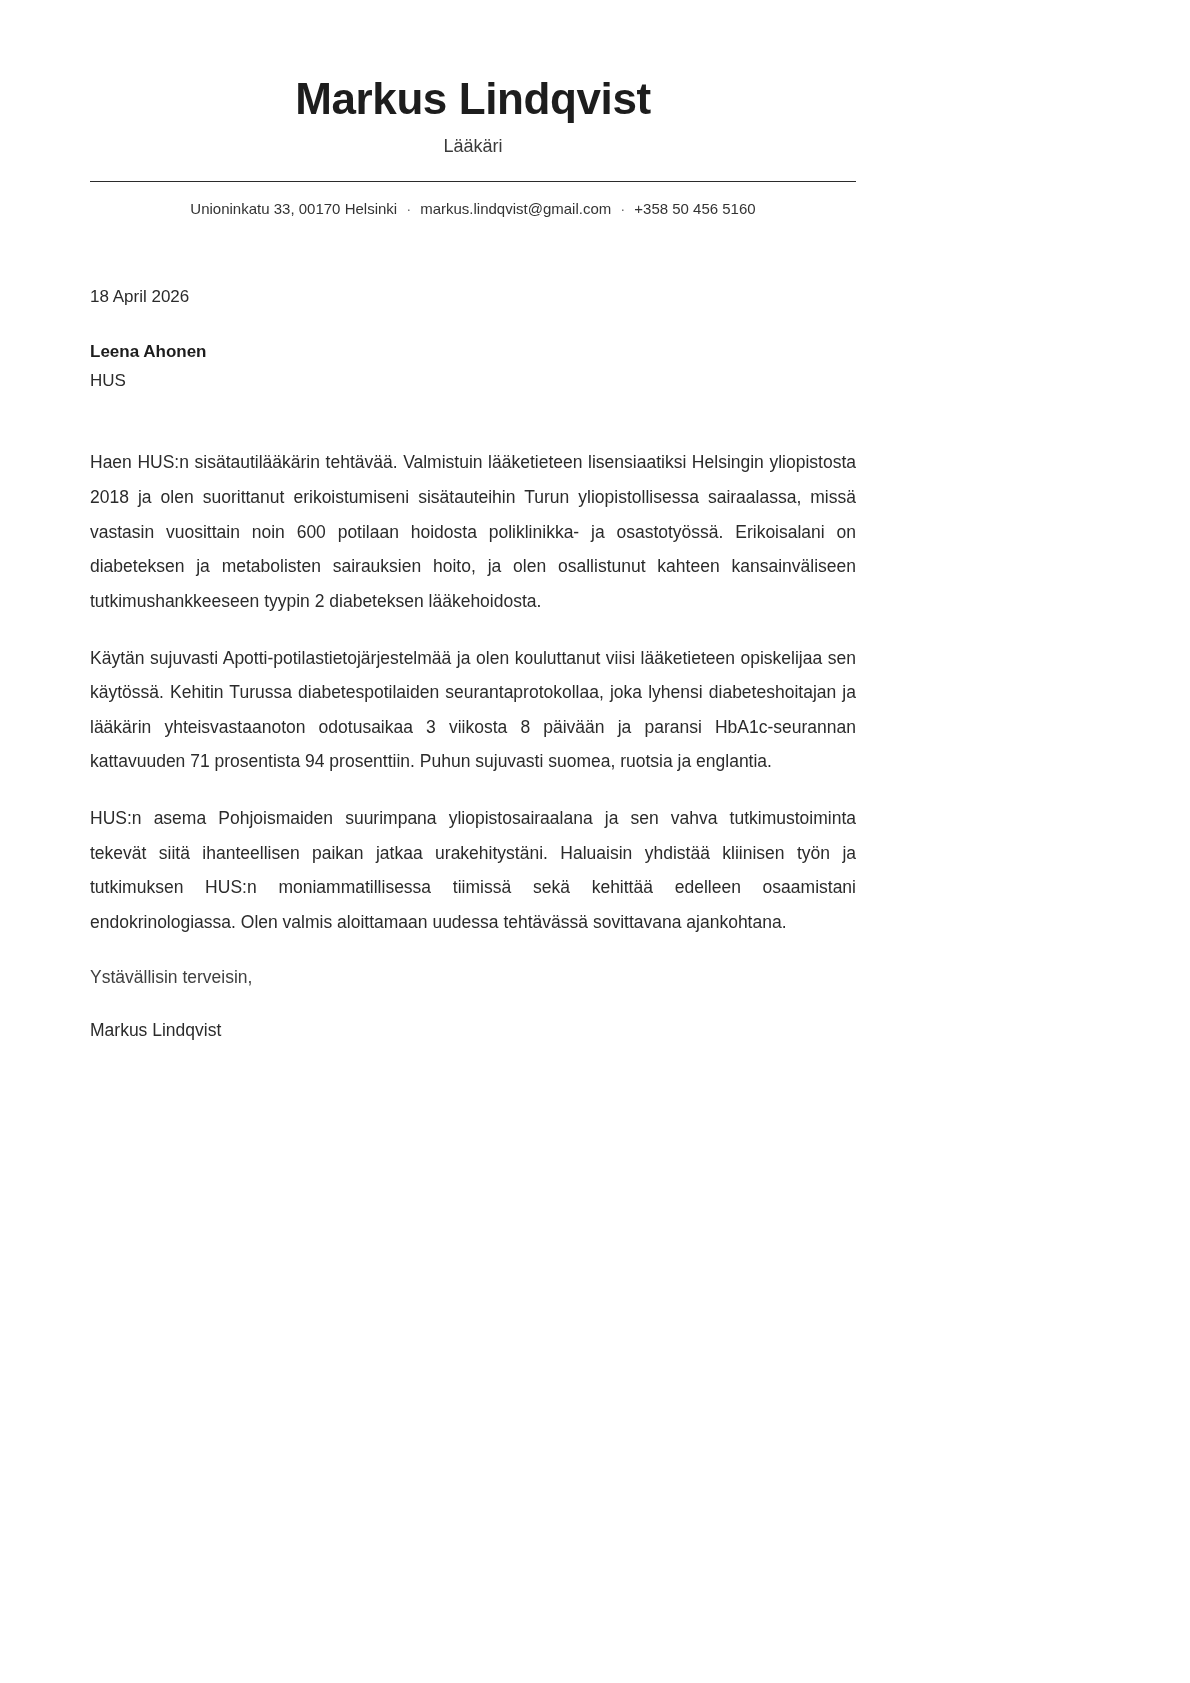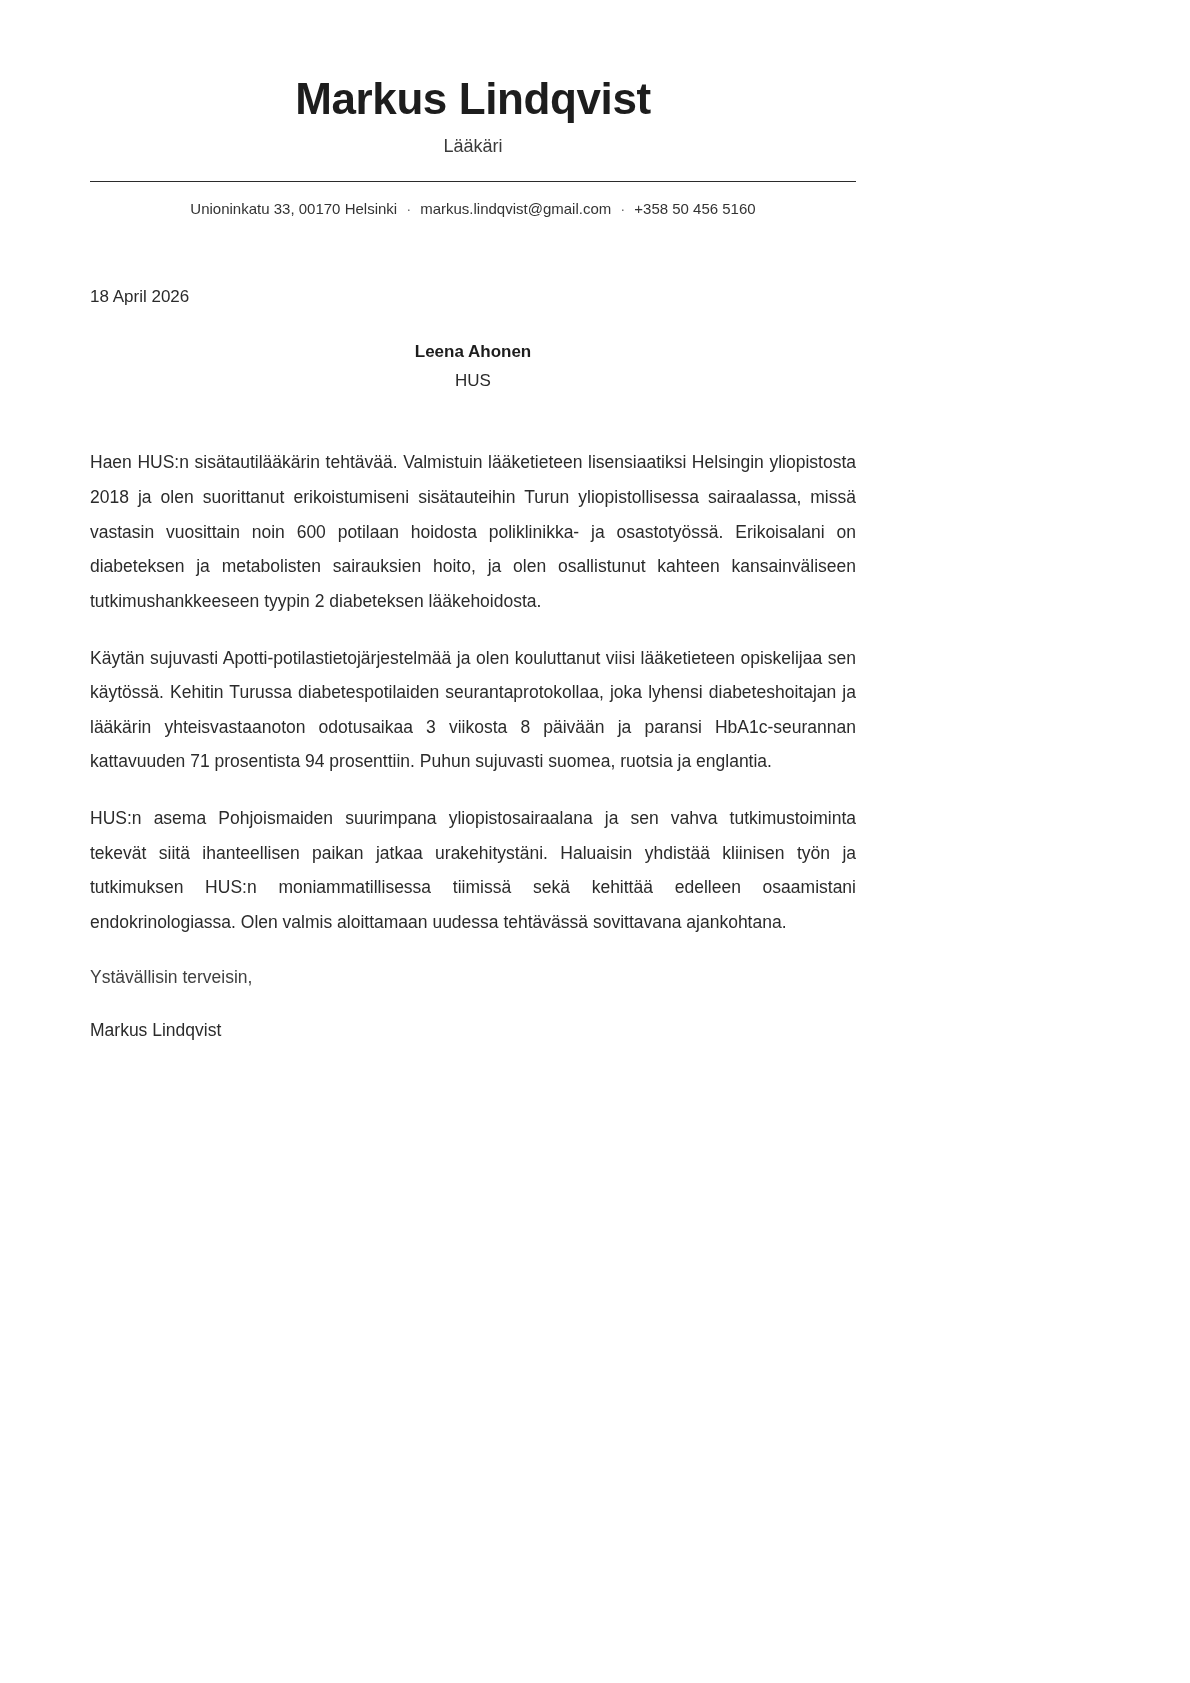--- a/index.html
+++ b/index.html
@@ -70,21 +70,20 @@
     margin-top: 66px;
   }
   .date-line {
     font-size: 17px;
     color: #2b2b2b;
     line-height: 1.45;
     margin: 0 0 30px 0;
   }
   .recipient-block {
     margin: 0 0 52px 0;
-    text-align: center;
   }
   .recipient-name {
     font-size: 17px;
     font-weight: 700;
     color: #1d1d1d;
     line-height: 1.5;
     margin: 0;
   }
   .recipient-org {
     font-size: 17px;

